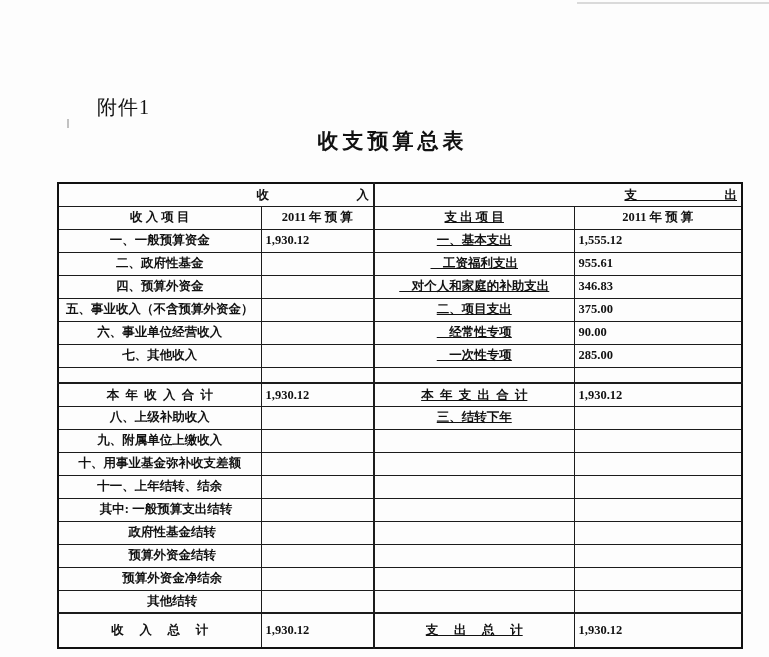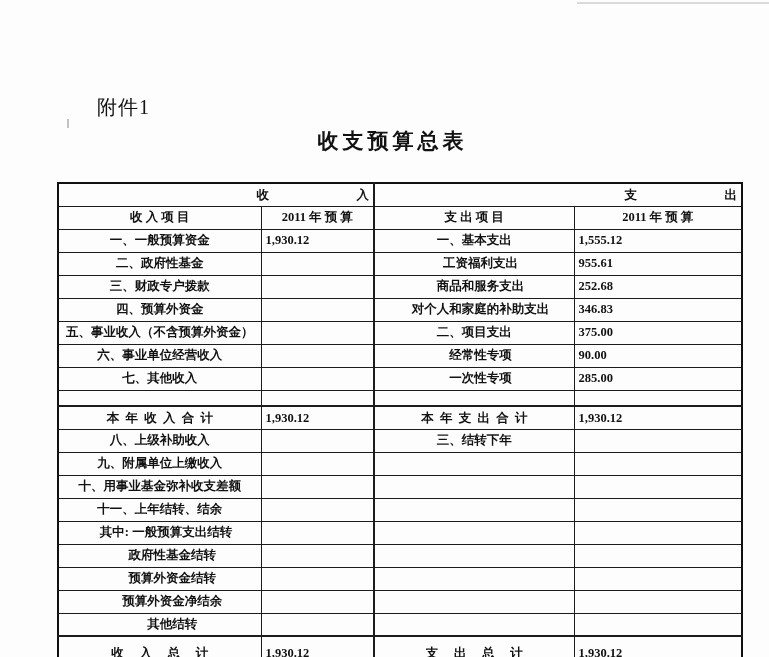--- a/index.html
+++ b/index.html
@@ -35,21 +35,21 @@
   }
   table.budget th, table.budget td {
     border:1px solid #1c1c1c;
     padding:0 4px; height:23px; box-sizing:border-box;
     font-size:12.5px; font-weight:600;
     white-space:pre; overflow:hidden; line-height:1;
     vertical-align:middle;
   }
   th.sec { height:24px; font-size:14px; font-weight:bold; text-align:right; }
   thead th { text-align:center; font-weight:bold; height:24px; font-size:13px; }
-  .thick-l { border-left-width:2px !important; }
+  .thick-l { border-left-width:2px !important;text-decoration:underline; }
   td.item { text-align:center; }
   td.val  { font-size:12px; }
   td.center { font-weight:bold; }
   tr.short td { height:16px; }
   tr.total td { border-top-width:2px; font-weight:bold; }
   tr.grand td { height:35px; }
 </style>
 </head>
 <body>
 
@@ -87,26 +87,20 @@
           <td class="item">一、一般预算资金</td>
           <td class="val">1,930.12</td>
           <td class="item thick-l">一、基本支出</td>
           <td class="val">1,555.12</td>
         </tr>
         <tr>
           <td class="item">二、政府性基金</td>
           <td class="val"></td>
           <td class="item thick-l">　工资福利支出</td>
           <td class="val">955.61</td>
-        </tr>
-        <tr>
-          <td class="item">三、财政专户拨款</td>
-          <td class="val"></td>
-          <td class="item thick-l">　商品和服务支出</td>
-          <td class="val">252.68</td>
         </tr>
         <tr>
           <td class="item">四、预算外资金</td>
           <td class="val"></td>
           <td class="item thick-l">　对个人和家庭的补助支出</td>
           <td class="val">346.83</td>
         </tr>
         <tr>
           <td class="item">五、事业收入（不含预算外资金）</td>
           <td class="val"></td>

